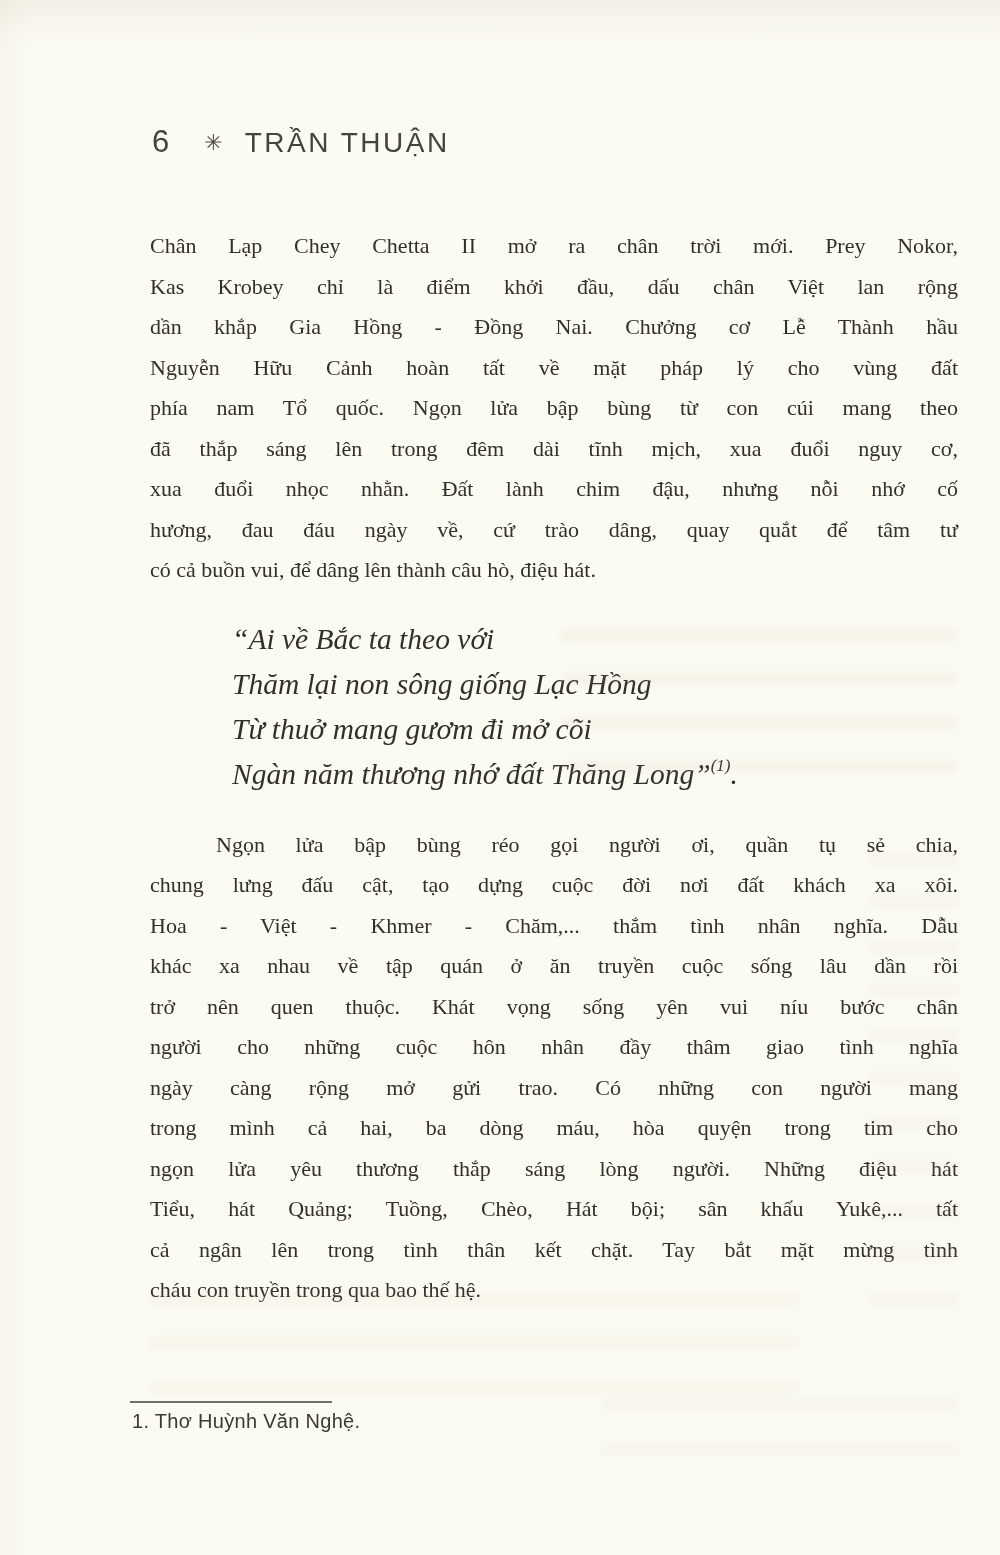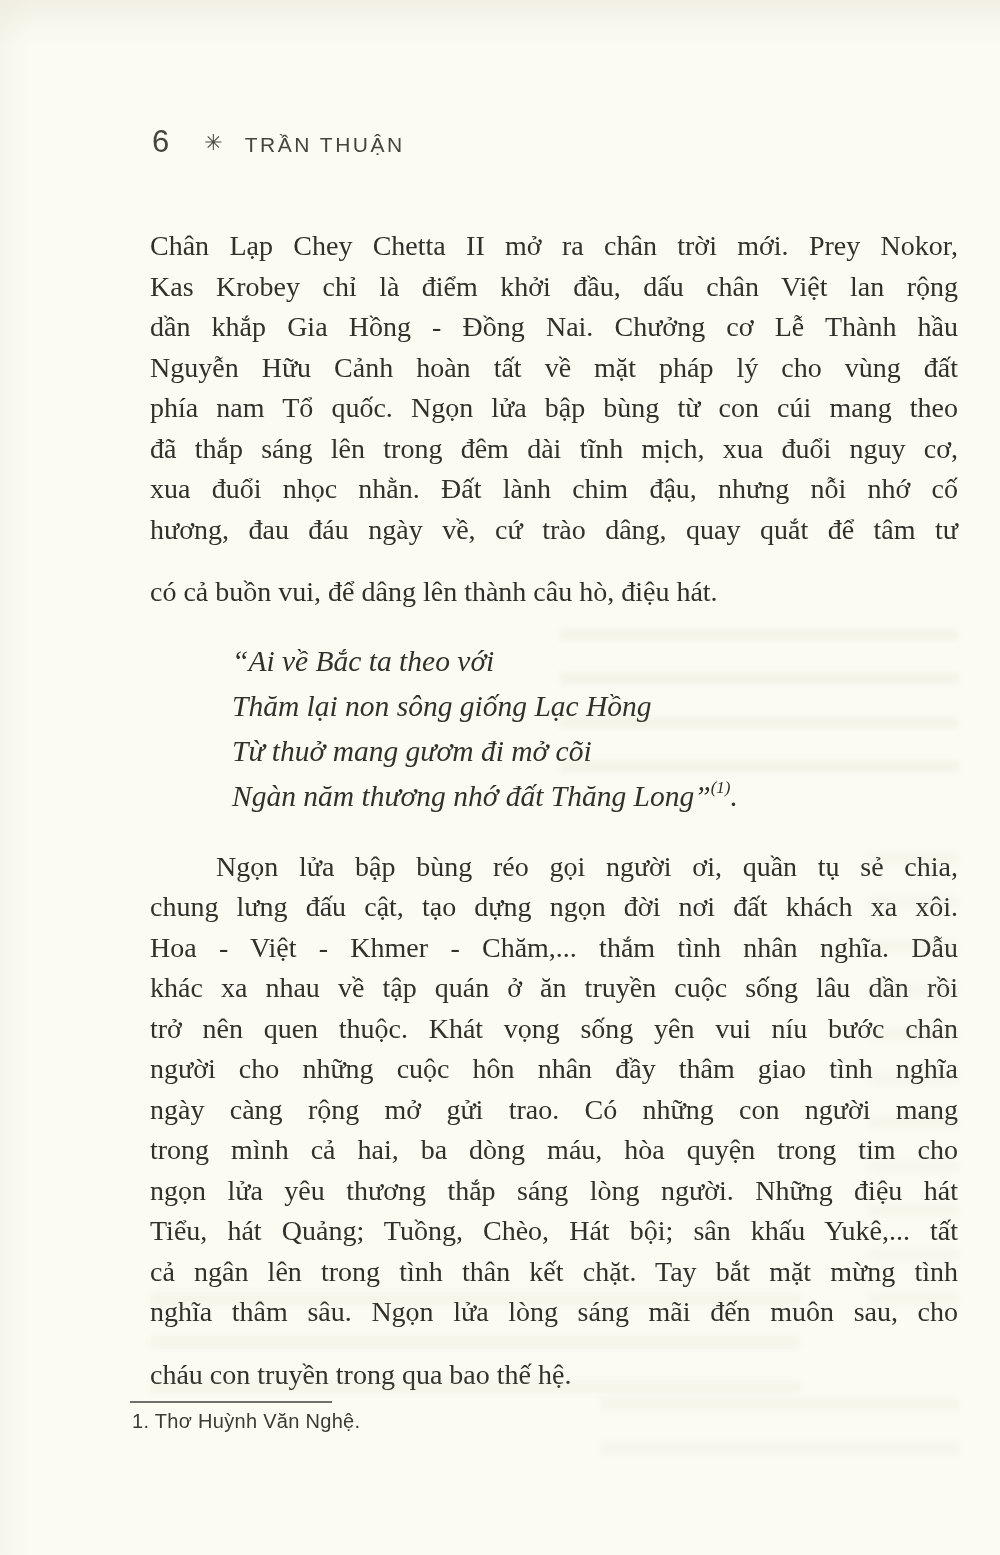--- a/index.html
+++ b/index.html
@@ -23,33 +23,33 @@
     display: flex; align-items: baseline;
     color: #45443d;
     font-family: "Liberation Sans", "DejaVu Sans", sans-serif;
   }
   .page-number { font-size: 31px; letter-spacing: 1px; }
   .sep-icon {
     font-family: "DejaVu Sans", sans-serif;
     font-size: 22px; margin: 0 22px 0 34px;
     position: relative; top: -2px; color: #4a4942;
   }
-  .author { font-size: 21px; letter-spacing: 2.5px; color: #45443d; }
+  .author { font-size: 28px; letter-spacing: 2.5px; color: #45443d; }
 
   
   .text-block {
     position: absolute; left: 150px; top: 226px; width: 808px;
     color: #32302a;
   }
   .para .line {
-    font-size: 28px; line-height: 40.5px;
+    font-size: 22px; line-height: 40.5px;
     text-align: justify; text-align-last: justify;
     white-space: normal;
   }
-  .para .line.last { text-align-last: left; margin-top: 22px; }
+  .para .line.last { text-align-last: left; }
   .indent-first .line:first-child { text-indent: 66px; }
   .p1 { margin-bottom: 26px; }
 
   .poem {
     margin: 0 0 28px 82px;
     font-style: italic;
   }
   .poem .line, .poem-last-line {
     font-size: 29.5px; line-height: 45px;
     text-align: left; text-align-last: left;
@@ -114,31 +114,30 @@
       <div>
           <div class="line">“Ai về Bắc ta theo với</div>
           <div class="line">Thăm lại non sông giống Lạc Hồng</div>
           <div class="line last">Từ thuở mang gươm đi mở cõi</div>
         </div>
       <div class="poem-last-line"><span>Ngàn năm thương nhớ đất Thăng Long”</span><span class="fn-marker">(1)</span><span>.</span></div>
     </div>
 
     <div class="para indent-first">
         <div class="line">Ngọn lửa bập bùng réo gọi người ơi, quần tụ sẻ chia,</div>
-        <div class="line">chung lưng đấu cật, tạo dựng ngọn đời nơi đất khách xa xôi.</div>
+        <div class="line">chung lưng đấu cật, tạo dựng cuộc đời nơi đất khách xa xôi.</div>
         <div class="line">Hoa - Việt - Khmer - Chăm,... thắm tình nhân nghĩa. Dẫu</div>
         <div class="line">khác xa nhau về tập quán ở ăn truyền cuộc sống lâu dần rồi</div>
         <div class="line">trở nên quen thuộc. Khát vọng sống yên vui níu bước chân</div>
         <div class="line">người cho những cuộc hôn nhân đầy thâm giao tình nghĩa</div>
         <div class="line">ngày càng rộng mở gửi trao. Có những con người mang</div>
         <div class="line">trong mình cả hai, ba dòng máu, hòa quyện trong tim cho</div>
         <div class="line">ngọn lửa yêu thương thắp sáng lòng người. Những điệu hát</div>
         <div class="line">Tiểu, hát Quảng; Tuồng, Chèo, Hát bội; sân khấu Yukê,... tất</div>
         <div class="line">cả ngân lên trong tình thân kết chặt. Tay bắt mặt mừng tình</div>
-        <div class="line">nghĩa thâm sâu. Ngọn lửa lòng sáng mãi đến muôn sau, cho</div>
         <div class="line last">cháu con truyền trong qua bao thế hệ.</div>
       </div>
 
   </div>
 
   <div class="footnote-rule"></div>
   <div class="footnote">1. Thơ Huỳnh Văn Nghệ.</div>
 
   <div class="ghost ghost-1"></div>
   <div class="ghost ghost-2"></div>

